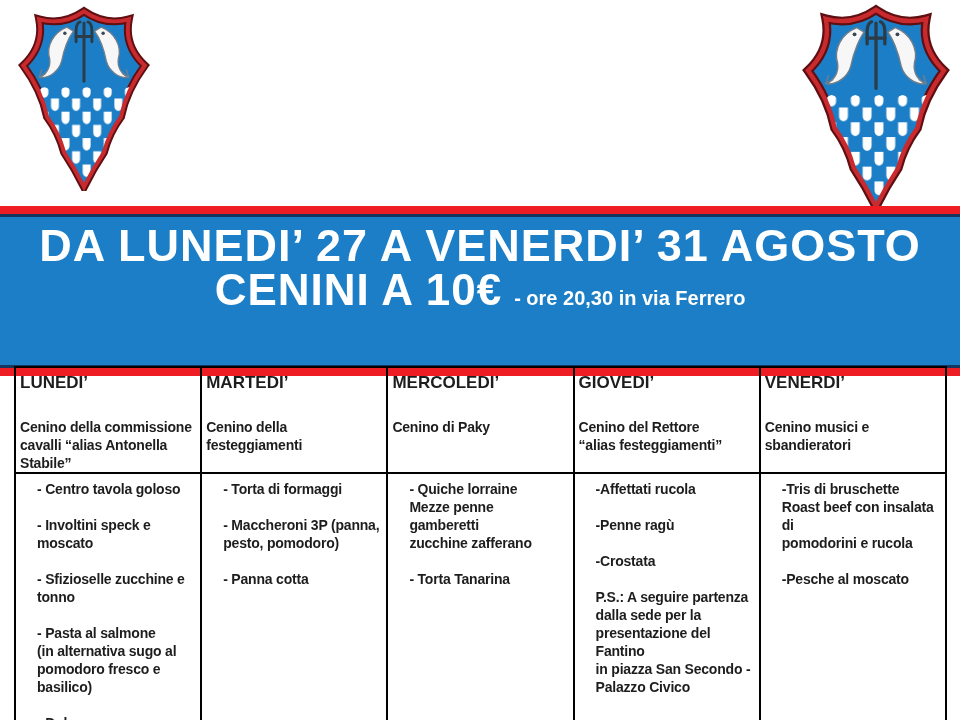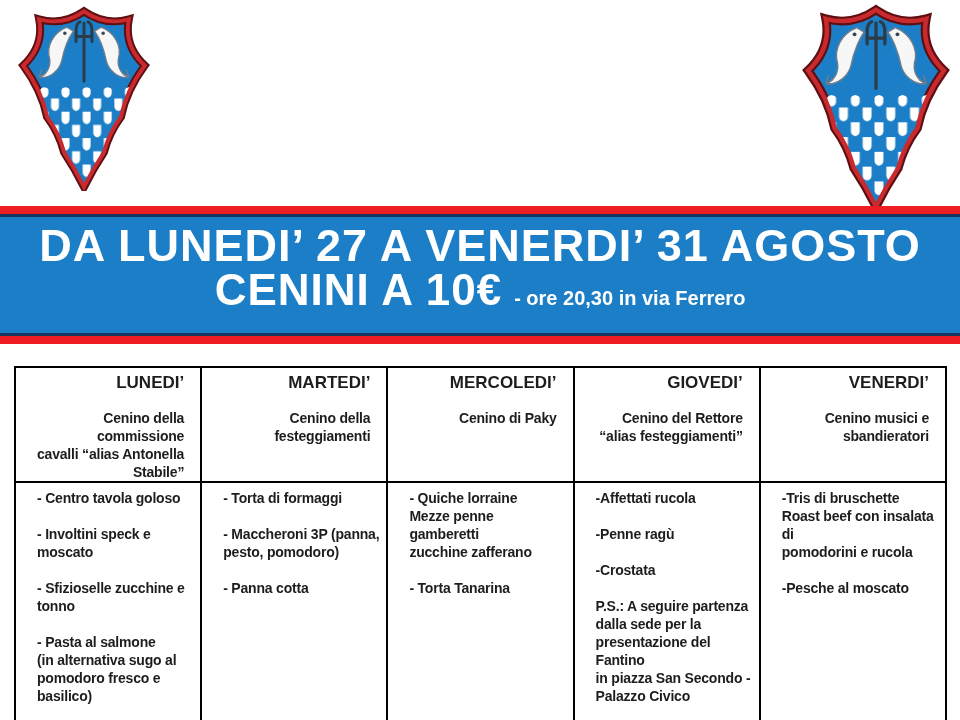--- a/index.html
+++ b/index.html
@@ -8,40 +8,40 @@
     background:#ffffff; font-family:"Liberation Sans", sans-serif;
   }
   .crest { position:absolute; }
   .crest-left  { left:18px; top:6px;  width:132px; height:185px; }
   .crest-right { left:802px; top:4px; width:148px; height:207px; }
 
   .banner { position:absolute; left:0; top:206px; width:960px; }
   .stripe-red  { height:8px; background:#ee1c23; }
   .stripe-navy { height:3px; background:#16365f; }
   .banner-body {
-    background:#1b7ec6; height:116px; color:#ffffff; font-weight:bold;
+    background:#1b7ec6; height:148px; color:#ffffff; font-weight:bold;
     text-align:center; overflow:hidden;
   }
   .b1 { font-size:45px; line-height:46px; letter-spacing:1px; padding-top:6px; white-space:nowrap; }
   .b2 { display:flex; justify-content:center; align-items:baseline; gap:12px; line-height:42px; white-space:nowrap; }
   .b2 .big   { font-size:44px; letter-spacing:1px; }
   .b2 .small { font-size:20px; }
   .b3 { font-size:30px; line-height:31px; white-space:nowrap; }
 
   table.menu {
     position:absolute; left:14px; top:366px; width:933px;
     border-collapse:collapse; table-layout:fixed; color:#1d1d1d;
   }
   table.menu th, table.menu td { border:2px solid #000; overflow:hidden; }
   table.menu th {
-    height:96px; vertical-align:top; padding:5px 16px 0 4px;
-    font-size:17px; font-weight:bold; text-align:right;
+    height:96px; vertical-align:top; padding:5px 4px 0 4px;
+    font-size:17px; font-weight:bold; text-align:left;
   }
   .day { font-size:17px; }
-  .subtitle { font-size:14px; margin-top:16px; line-height:18px; letter-spacing:-0.2px; }
+  .subtitle { font-size:14px; margin-top:25px; line-height:18px; letter-spacing:-0.2px; }
   table.menu td {
     height:246px; vertical-align:top; padding:6px 7px;
     font-size:14px; font-weight:bold; text-align:left;
     line-height:18px; letter-spacing:-0.2px;
   }
   .menu-item { margin:0 0 18px 14px; }
   .menu-item.underline { }
 </style>
 </head>
 <body>

